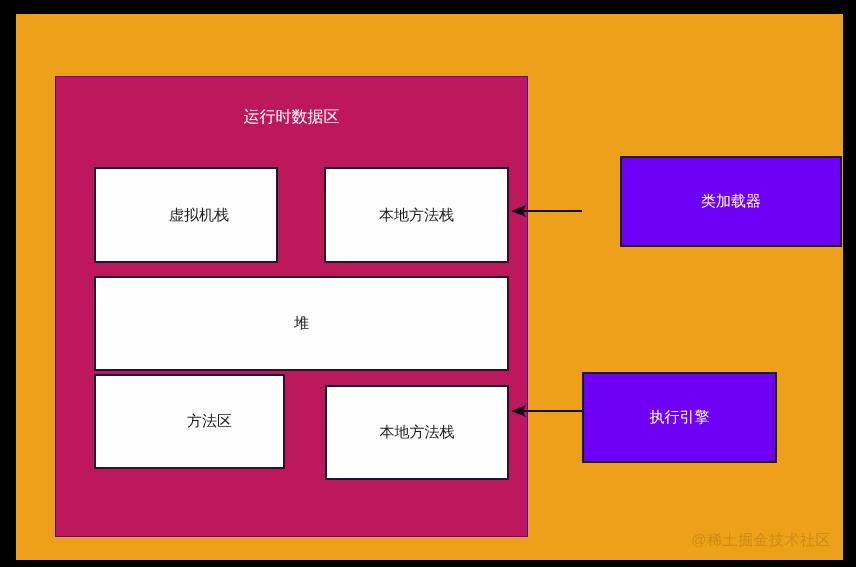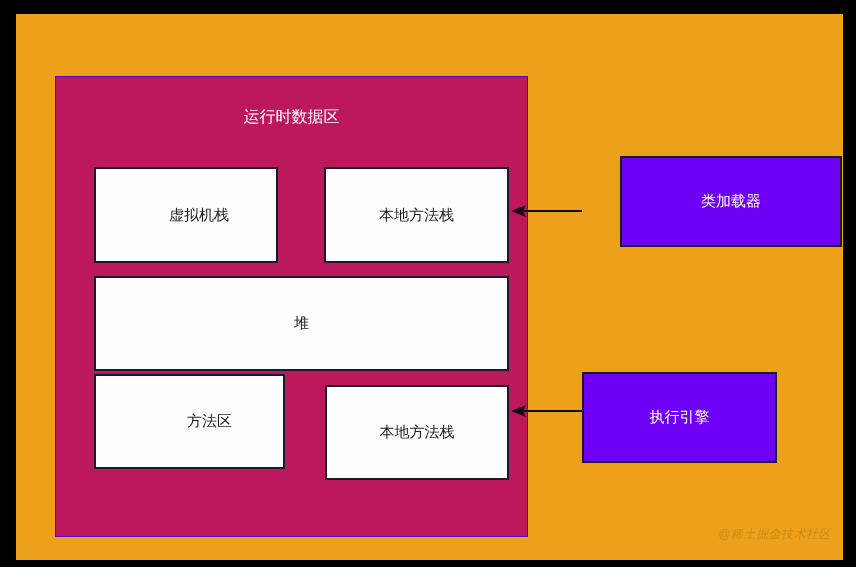--- a/index.html
+++ b/index.html
@@ -155,27 +155,26 @@
     position: absolute;
     overflow: visible;
   }
   .arrow-upper { left: 508px; top: 203px; }
   .arrow-lower { left: 508px; top: 403px; }
 
   
   .watermark {
     position: absolute;
     right: 12px;
-    bottom: 17px;
-    font-size: 12px;
+    bottom: 10px;
+    font-size: 15px;
     color: #c98a14;
     opacity: 0.92;
     white-space: nowrap;
     letter-spacing: 0.5px;
-    font-style: italic;
   }
 </style>
 </head>
 <body>
 
 <div id="canvas">
 
   <div class="jvm-panel">
 
 

